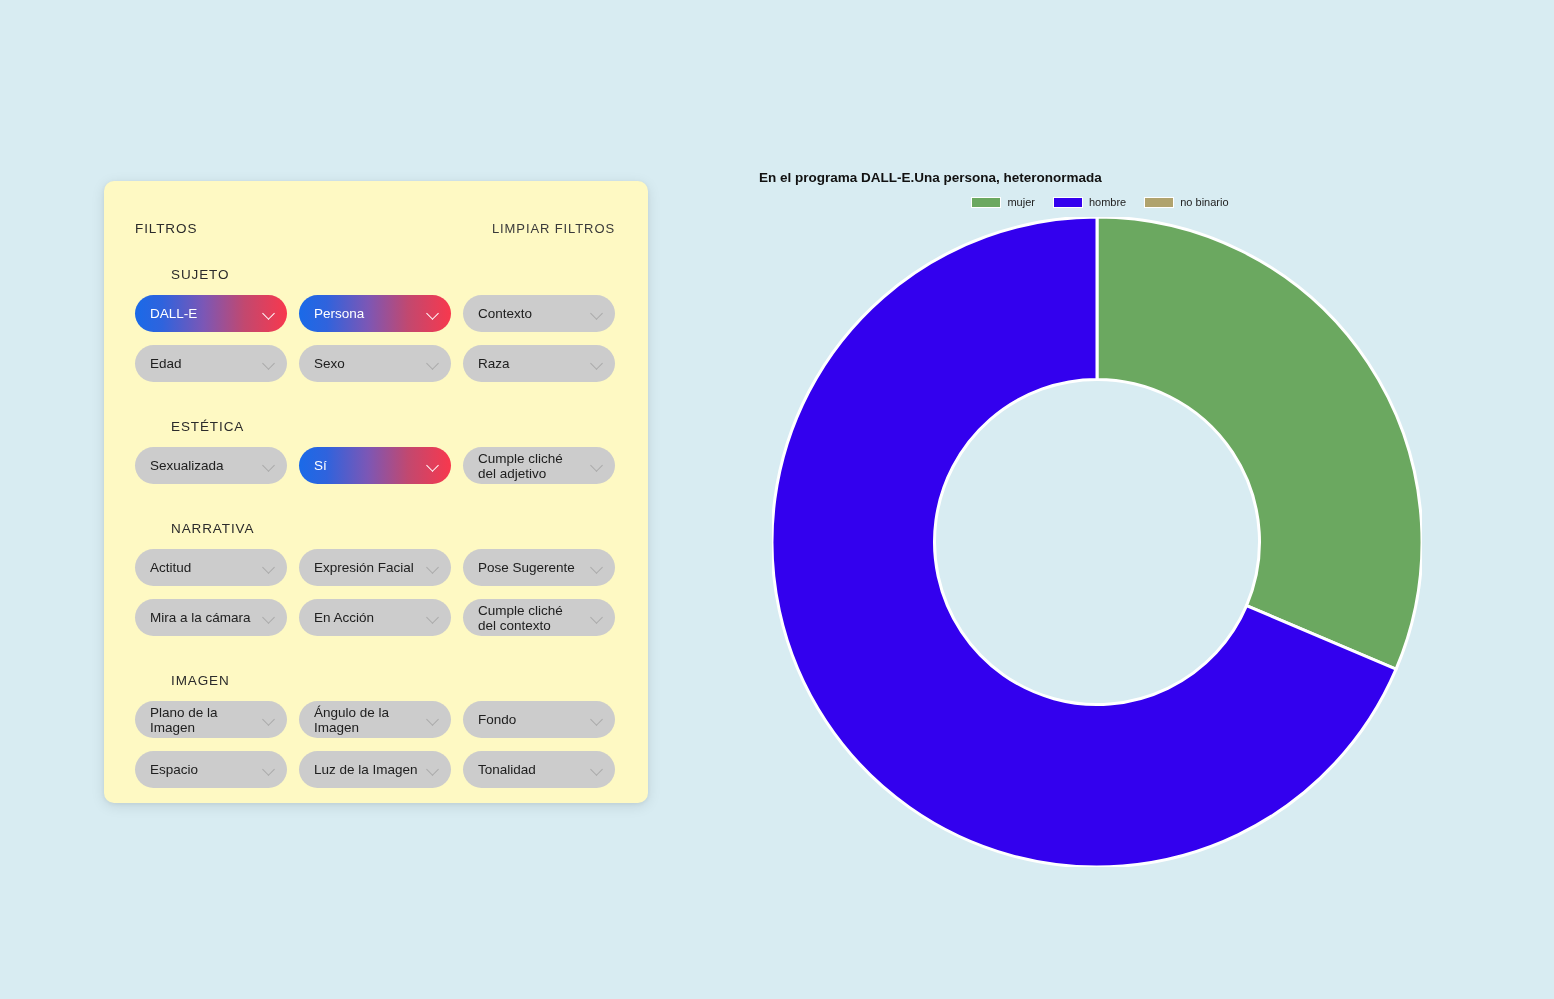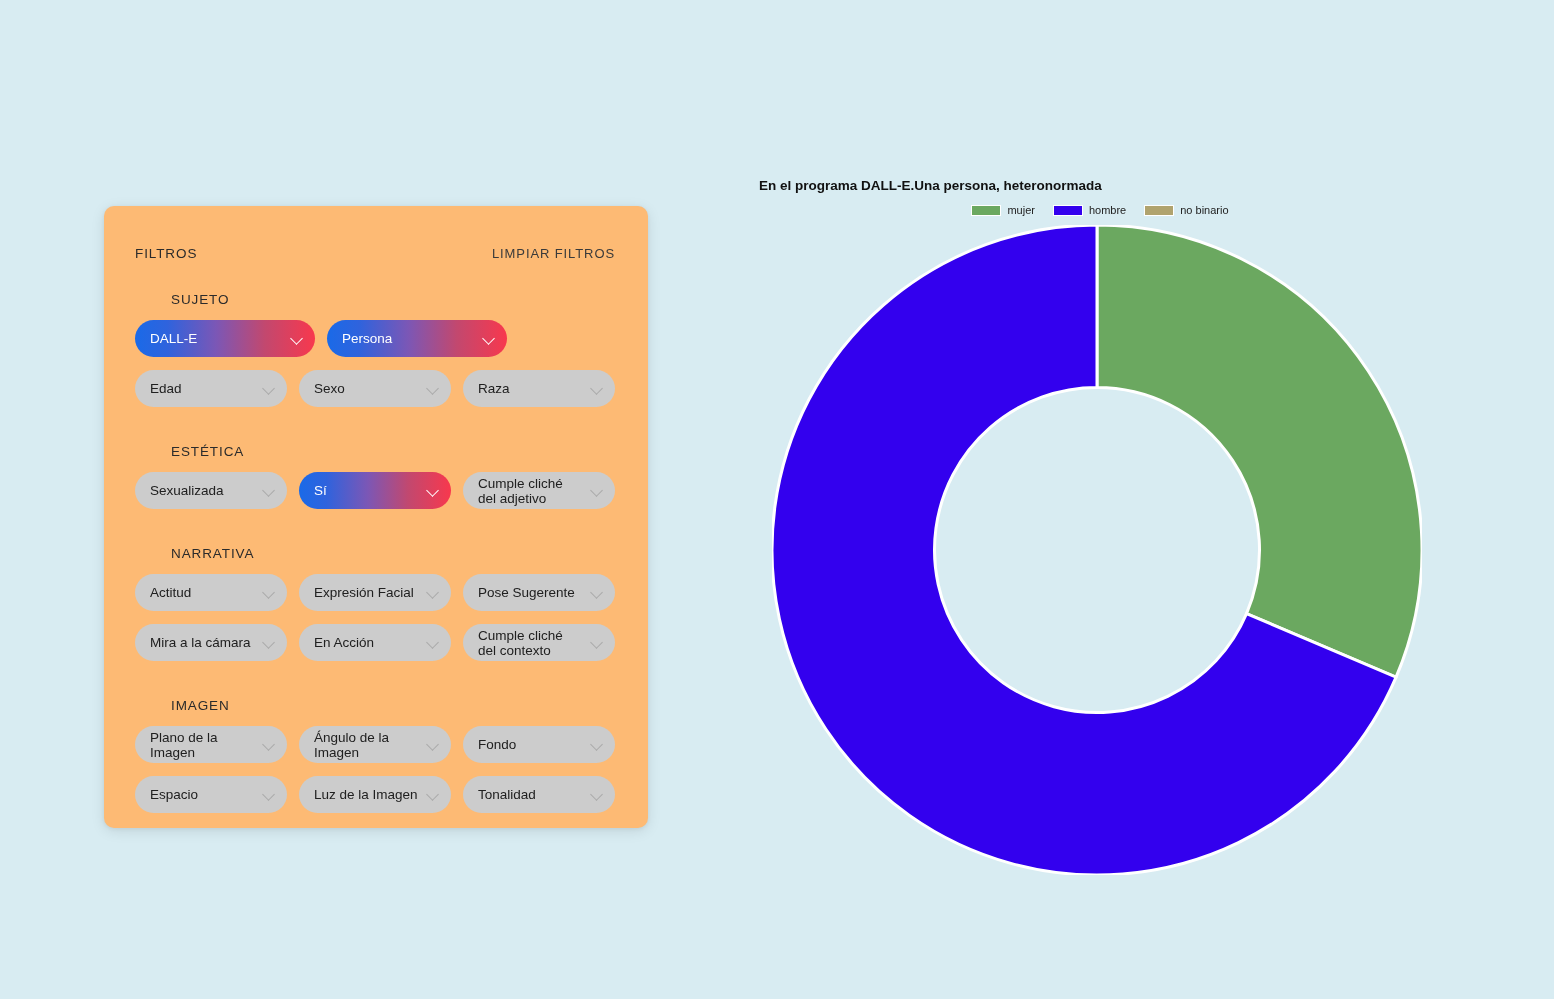--- a/index.html
+++ b/index.html
@@ -13,24 +13,24 @@
   body {
     background: #d8ecf2;
     font-family: "Liberation Sans", sans-serif;
     position: relative;
   }
 
   
   #filters-card {
     position: absolute;
     left: 104px;
-    top: 206px;
+    top: 181px;
     width: 544px;
     height: 622px;
-    background: #fdba74;
+    background: #fef9c3;
     border-radius: 10px;
     box-shadow: 0 3px 14px rgba(0,0,0,0.10), 0 1px 4px rgba(0,0,0,0.06);
     padding: 40px 33px 0 31px;
   }
 
   #filters-header {
     display: flex;
     justify-content: space-between;
     align-items: baseline;
     height: 20px;
@@ -113,21 +113,21 @@
     border-right-color: #ffffff;
     border-bottom-color: #ffffff;
   }
 
   .section-gap { height: 24px; }
 
   
   #chart-area {
     position: absolute;
     left: 745px;
-    top: 168px;
+    top: 160px;
     width: 800px;
     height: 740px;
   }
 
   #chart-title {
     position: absolute;
     left: 14px;
     top: 10px;
     font-size: 13.5px;
     font-weight: bold;
@@ -188,20 +188,24 @@
         <div class="section-title">SUJETO</div>
         <div class="pill-row">
           <div class="pill active">
             <span class="pill-label">DALL-E</span>
             <span class="chev"></span>
           </div>
           <div class="pill active">
             <span class="pill-label">Persona</span>
             <span class="chev"></span>
           </div>
+          <div class="pill">
+            <span class="pill-label">Contexto</span>
+            <span class="chev"></span>
+          </div>
         </div>
         <div class="pill-row">
           <div class="pill">
             <span class="pill-label">Edad</span>
             <span class="chev"></span>
           </div>
           <div class="pill">
             <span class="pill-label">Sexo</span>
             <span class="chev"></span>
           </div>

